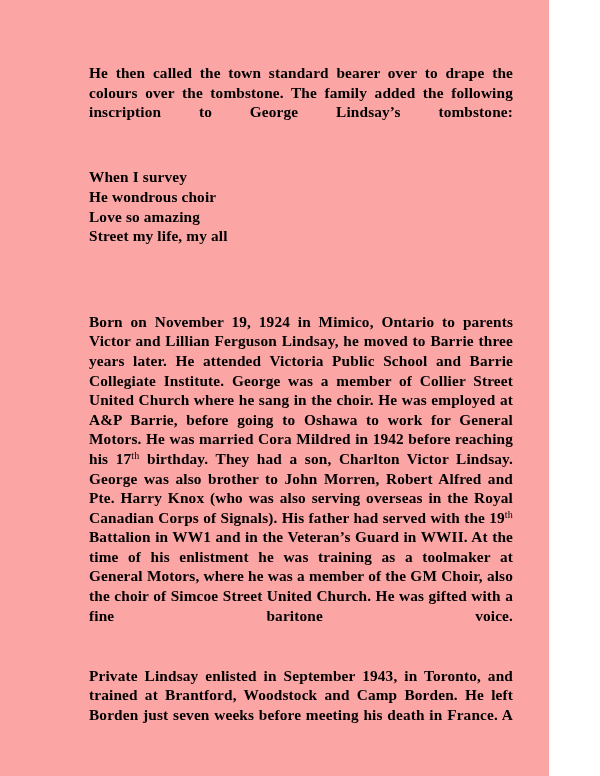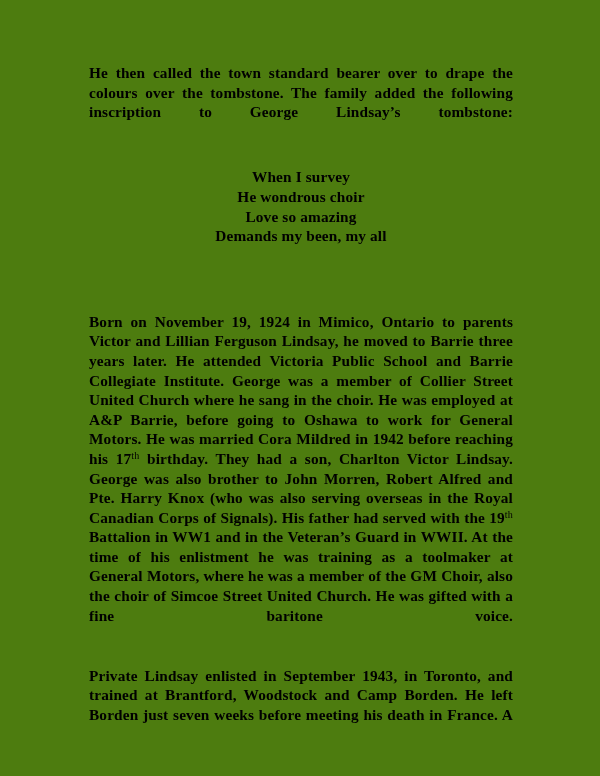--- a/index.html
+++ b/index.html
@@ -12,23 +12,23 @@
     width: 600px;
     height: 776px;
     overflow: hidden;
     font-family: "Liberation Serif", "DejaVu Serif", serif;
     color: #000000;
     -webkit-font-smoothing: antialiased;
   }
 
   .page {
     position: relative;
-    width: 600px;
+    width: 549px;
     height: 776px;
-    background: #4d7c0f;
+    background: #fca5a5;
     box-sizing: border-box;
   }
 
   .text-column {
     position: absolute;
     left: 89px;
     top: 63px;
     width: 424px;
   }
 
@@ -63,21 +63,21 @@
 
   .verse-block {
     margin: 0;
     padding: 0;
   }
 
   .verse-line {
     font-size: 15.3px;
     line-height: 19.6px;
     font-weight: bold;
-    text-align: center;
+    text-align: left;
     margin: 0;
     letter-spacing: 0.01em;
   }
 
   sup {
     font-size: 0.66em;
     line-height: 0;
     vertical-align: 0.52em;
     font-weight: normal;
   }
@@ -89,21 +89,21 @@
   <div class="text-column">
 
     <p class="para">He then called the town standard bearer over to drape the colours over the tombstone. The family added the following inscription to George Lindsay’s tombstone:</p>
 
     <div class="para-gap-medium"></div>
 
     <div class="verse-block">
       <p class="verse-line">When I survey</p>
       <p class="verse-line">He wondrous choir</p>
       <p class="verse-line">Love so amazing</p>
-      <p class="verse-line">Demands my been, my all</p>
+      <p class="verse-line">Street my life, my all</p>
     </div>
 
     <div class="para-gap-large"></div>
 
 
     <div class="para-gap-small"></div>
 
     <p class="para">Born on November 19, 1924 in Mimico, Ontario to parents Victor and Lillian Ferguson Lindsay, he moved to Barrie three years later. He attended Victoria Public School and Barrie Collegiate Institute. George was a member of Collier Street United Church where he sang in the choir. He was employed at A&amp;P Barrie, before going to Oshawa to work for General Motors. He was married Cora Mildred in 1942 before reaching his 17<sup>th</sup> birthday. They had a son, Charlton Victor Lindsay. George was also brother to John Morren, Robert Alfred and Pte. Harry Knox (who was also serving overseas in the Royal Canadian Corps of Signals).  His father had served with the 19<sup>th</sup> Battalion in WW1 and in the Veteran’s Guard in WWII. At the time of his enlistment he was training as a toolmaker at General Motors, where he was a member of the GM Choir, also the choir of Simcoe Street United Church. He was gifted with a fine baritone voice.</p>
 
     <div class="para-gap-small"></div>

